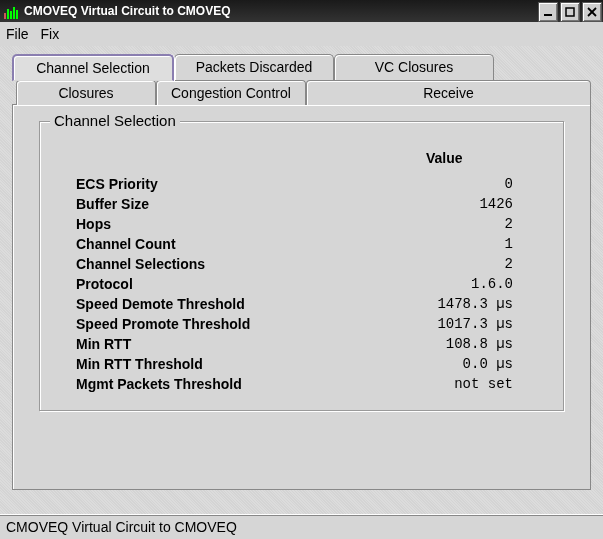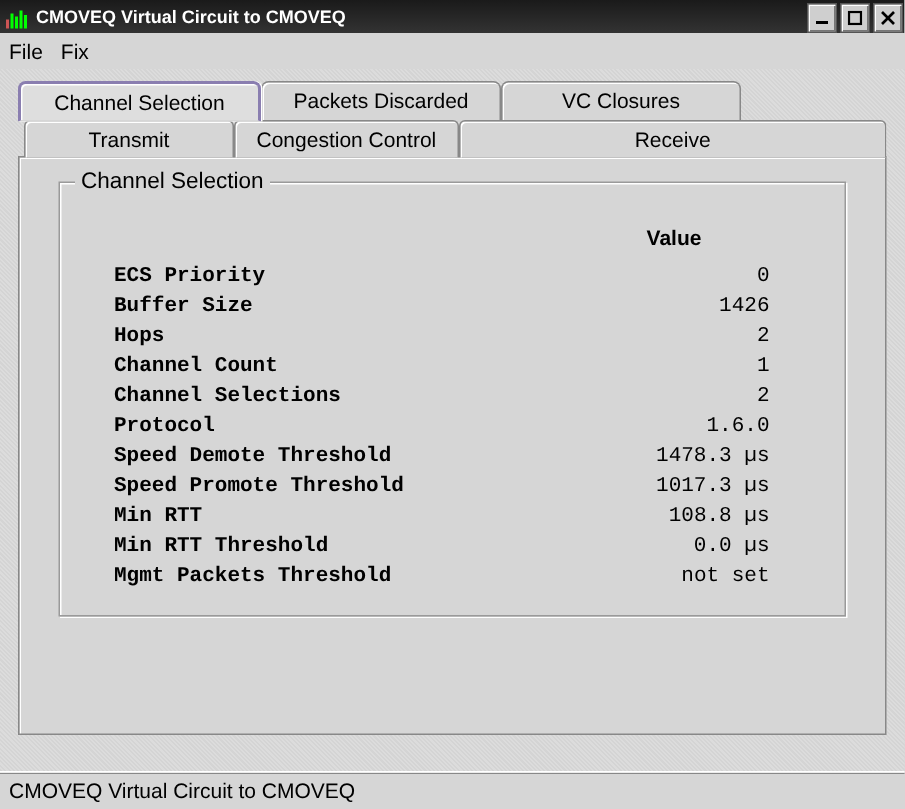--- a/index.html
+++ b/index.html
@@ -125,21 +125,20 @@
   table.values th {
     text-align:center;
     font-weight:bold;
     padding: 4px 20px 8px 6px;
   }
   table.values th:first-child{ text-align:left; }
   table.values td.label {
     font-weight:bold;
     padding: 2px 6px;
     white-space:nowrap;
-    font-family:Liberation Mono, monospace;
   }
   table.values td.val {
     font-family: "Courier New", monospace;
     text-align:right;
     padding: 2px 20px 2px 6px;
     white-space:pre;
   }
   
   .statusbar {
     position:absolute;
@@ -192,21 +191,21 @@
 
 <div class="client">
 
   <div class="tab-row top">
     <div class="tab active">Channel Selection</div>
     <div class="tab">Packets Discarded</div>
     <div class="tab">VC Closures</div>
   </div>
 
   <div class="tab-row sub">
-    <div class="tab">Transmit</div>
+    <div class="tab">Closures</div>
     <div class="tab">Congestion Control</div>
     <div class="tab">Receive</div>
   </div>
 
   <div class="panel">
     <div class="groupbox">
       <span class="legend">Channel Selection</span>
 
       <table class="values">
         <tbody>

